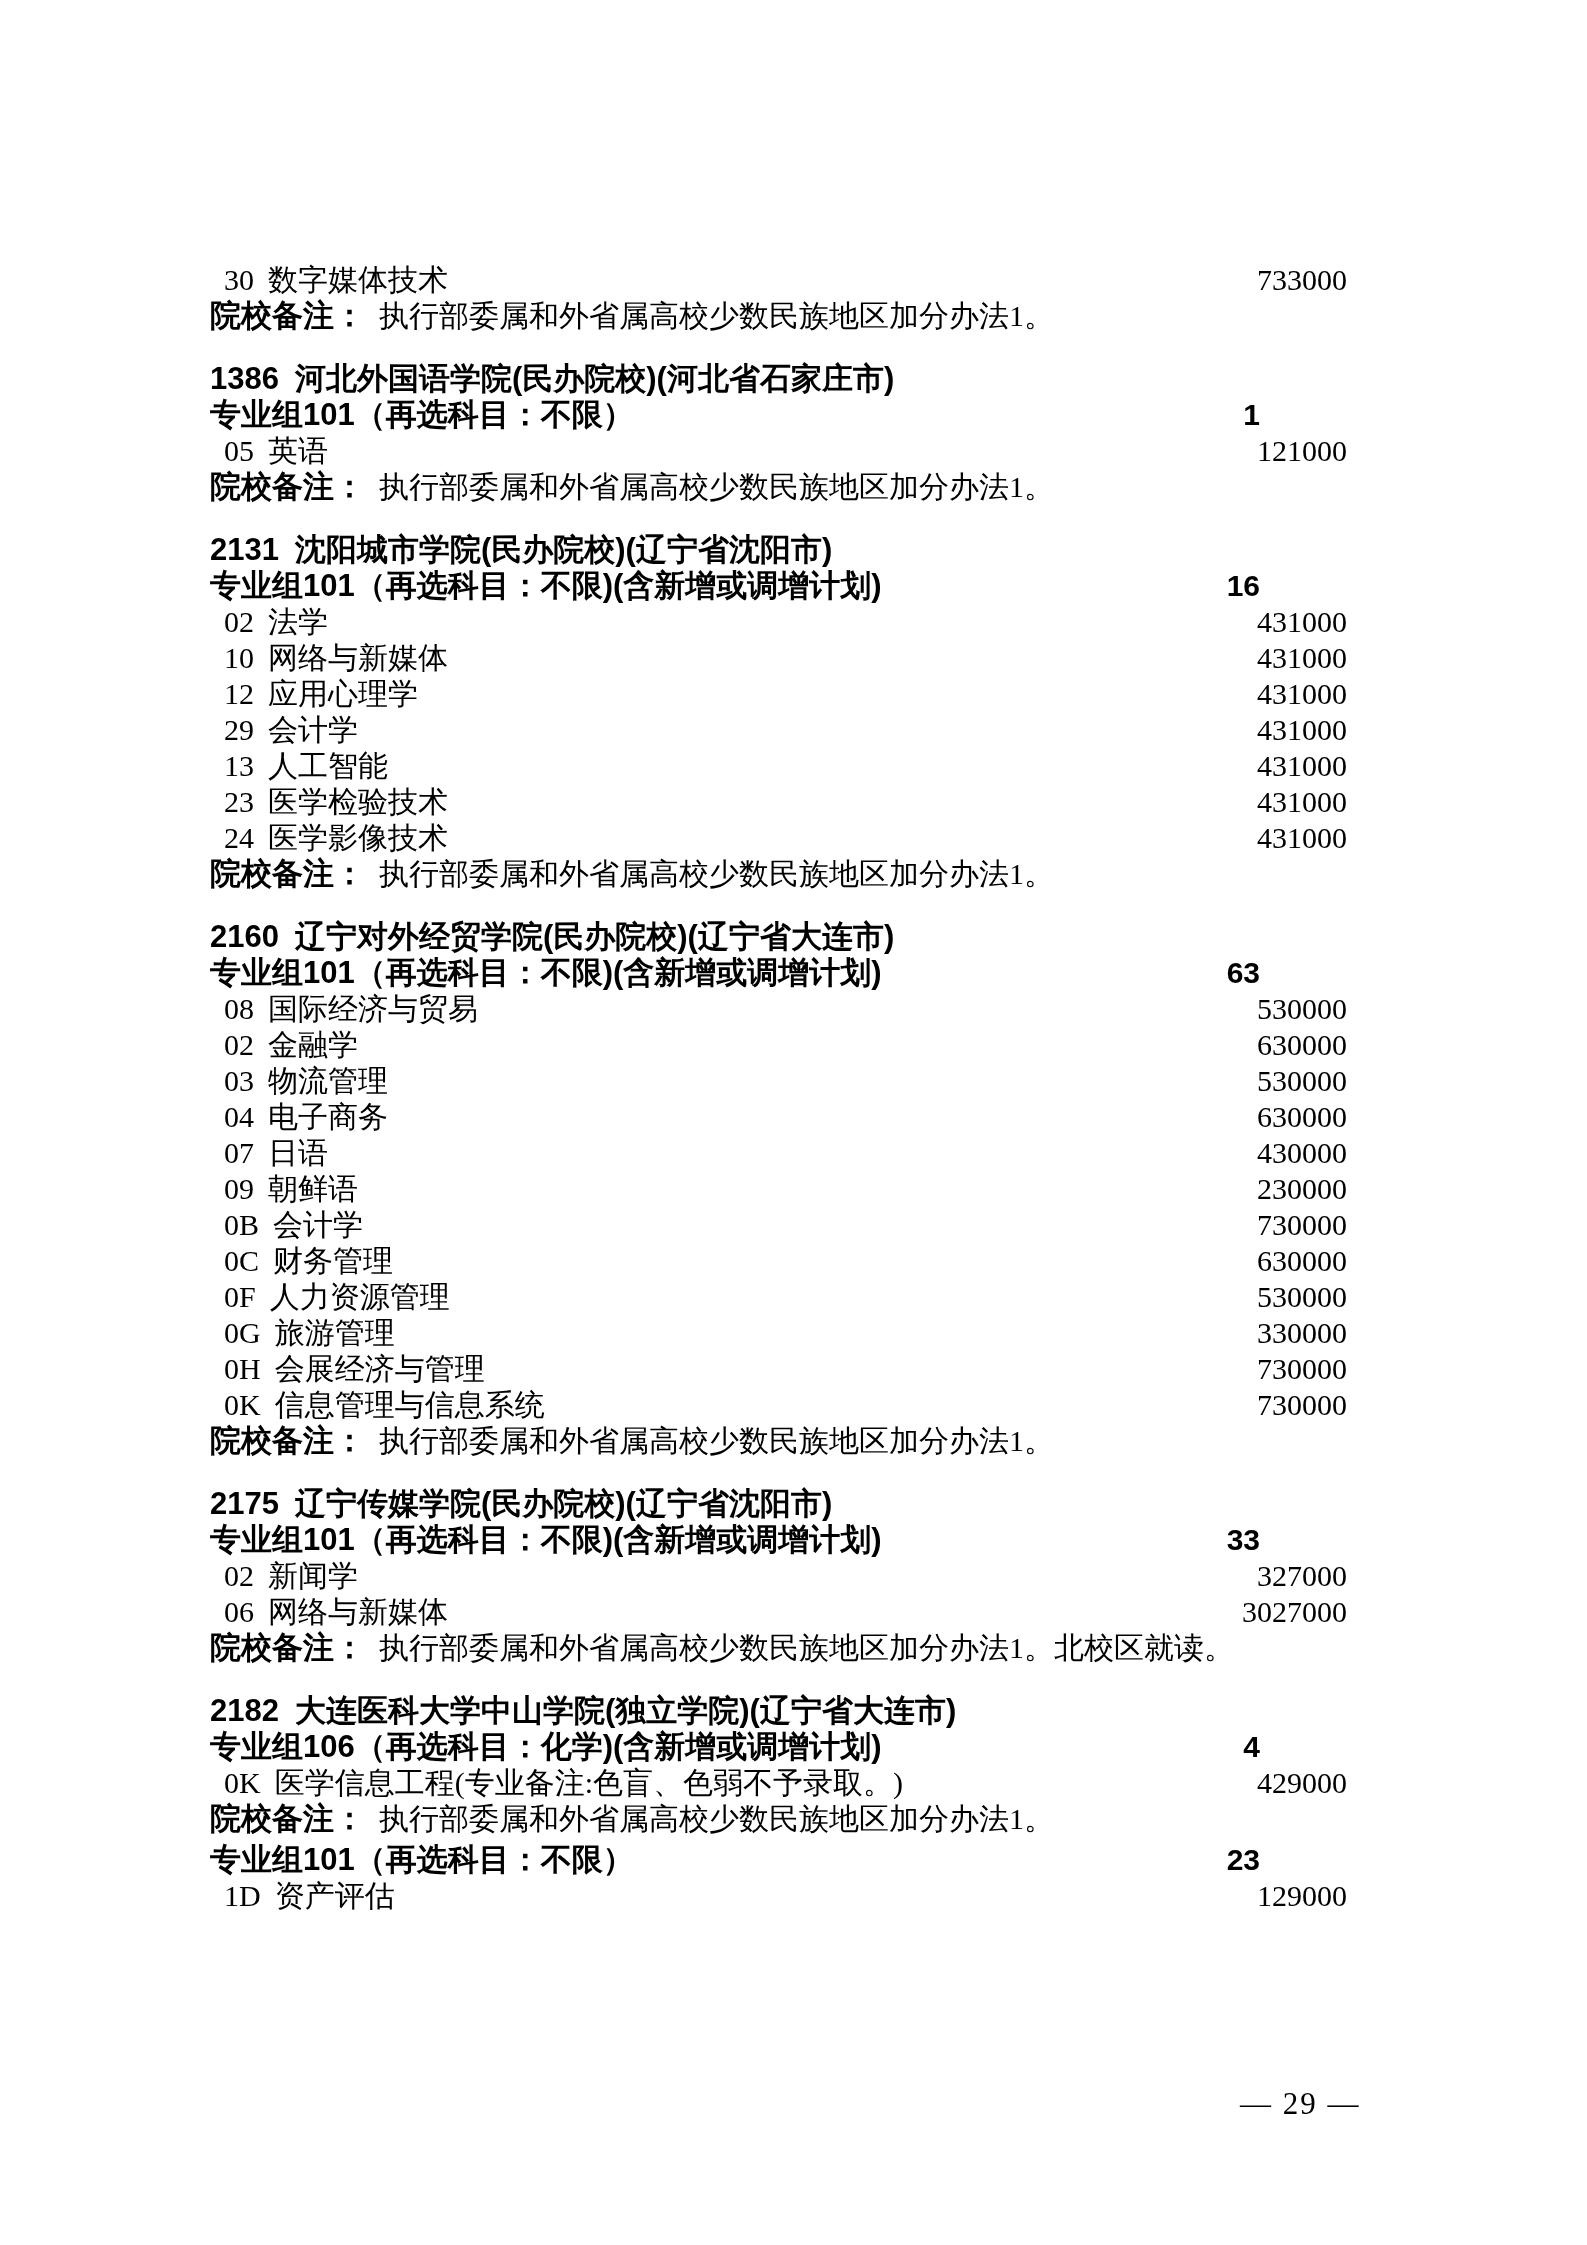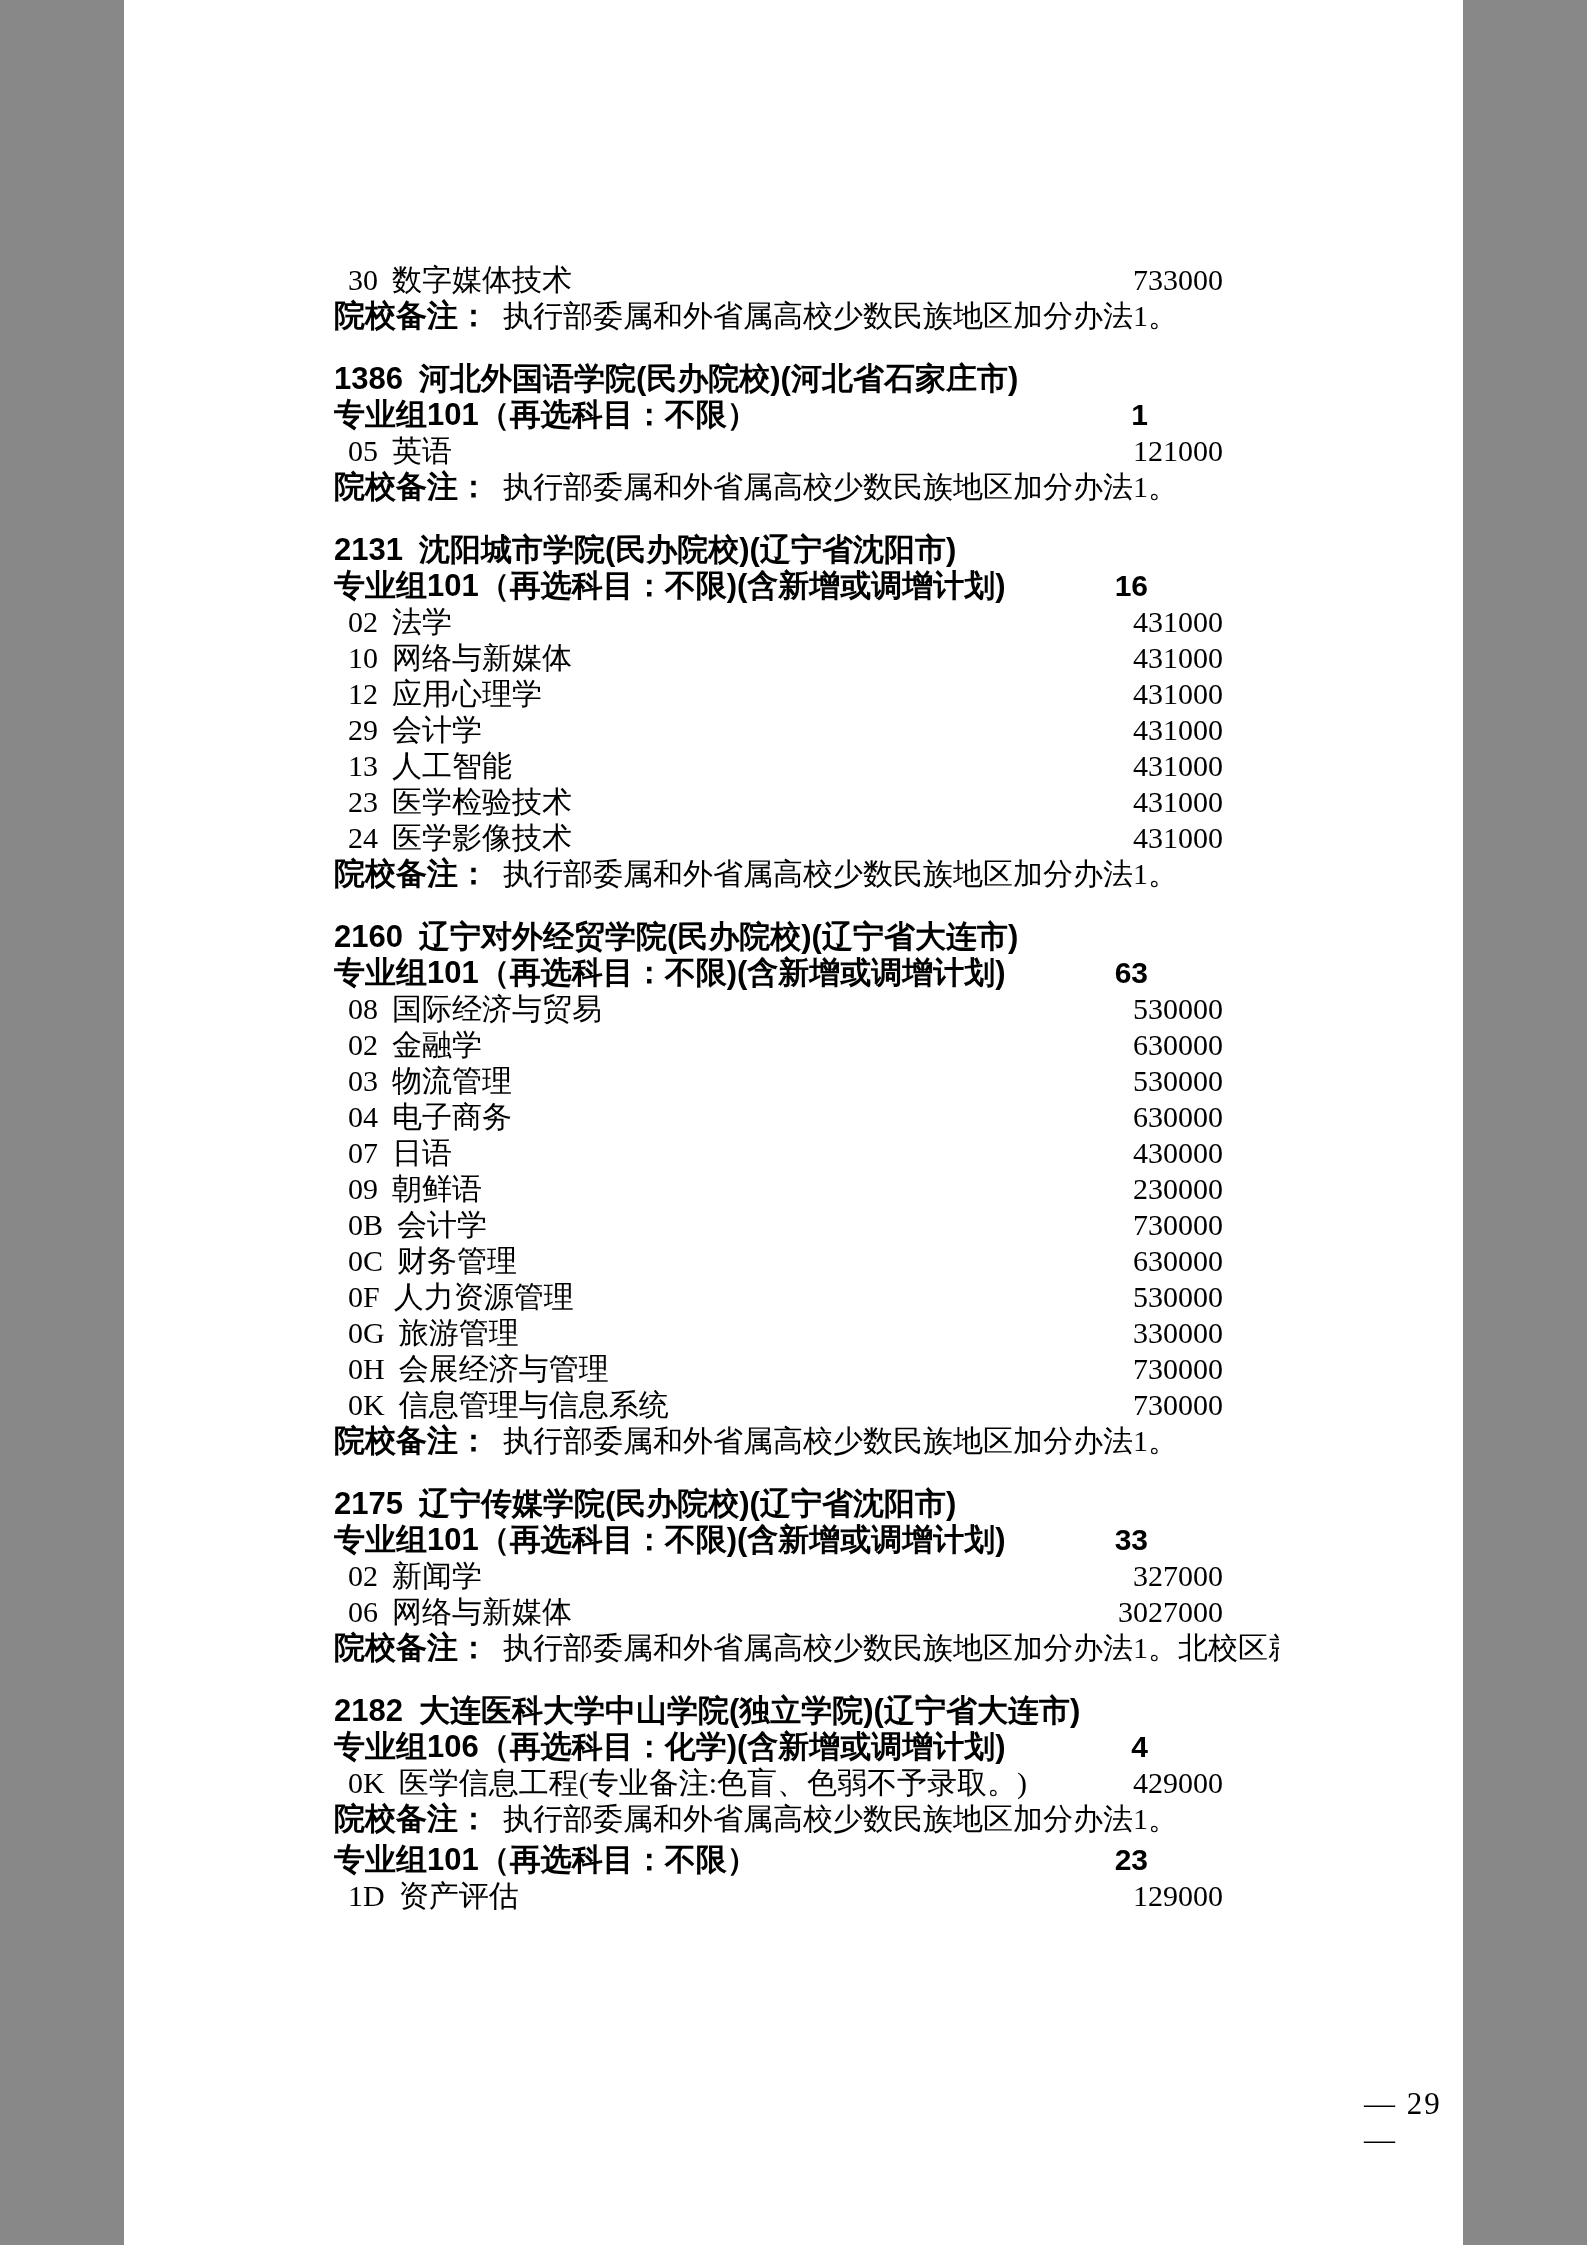--- a/index.html
+++ b/index.html
@@ -1,18 +1,18 @@
 <!DOCTYPE html>
 <html><head>
 <meta charset="utf-8">
 <style>
   html,body{margin:0;padding:0;background:#888;}
   .page{
     position:relative;
-    width:1339px;height:2245px;
+    width:1587px;height:2245px;
     background:#ffffff;
     color:#000;
     overflow:hidden;
     margin:0 auto;
     font-family:"Liberation Serif", serif;
   }
   .content{position:absolute;left:0;top:262px;right:0;}
   .row{
     display:flex;
     align-items:baseline;
@@ -25,21 +25,21 @@
   .quota{width:70px;text-align:right;font-family:"Liberation Serif", serif;font-size:30px;}
   .fee{width:131px;text-align:left;font-family:"Liberation Serif", serif;font-size:30px;}
   .school{
     font-family:"Liberation Sans", sans-serif;
     font-weight:700;font-size:31px;
     margin-top:22px;
   }
   .school .scode{margin-right:16px;}
   .group{
     font-family:"Liberation Sans", sans-serif;
-    font-weight:700;font-size:31px;
+    font-weight:700;font-size:31px;gap:12px;
   }
   .group .quota{font-family:"Liberation Sans", sans-serif;font-weight:700;font-size:30px;}
   .item{font-size:30px;padding-left:224px;}
   .item .mcode{margin-right:14px;}
   .remark .rlabel{
     font-family:"Liberation Sans", sans-serif;
     font-weight:700;font-size:31px;
     margin-right:14px;
   }
   .remark .rtext{font-family:"Liberation Serif", serif;font-size:30px;}

